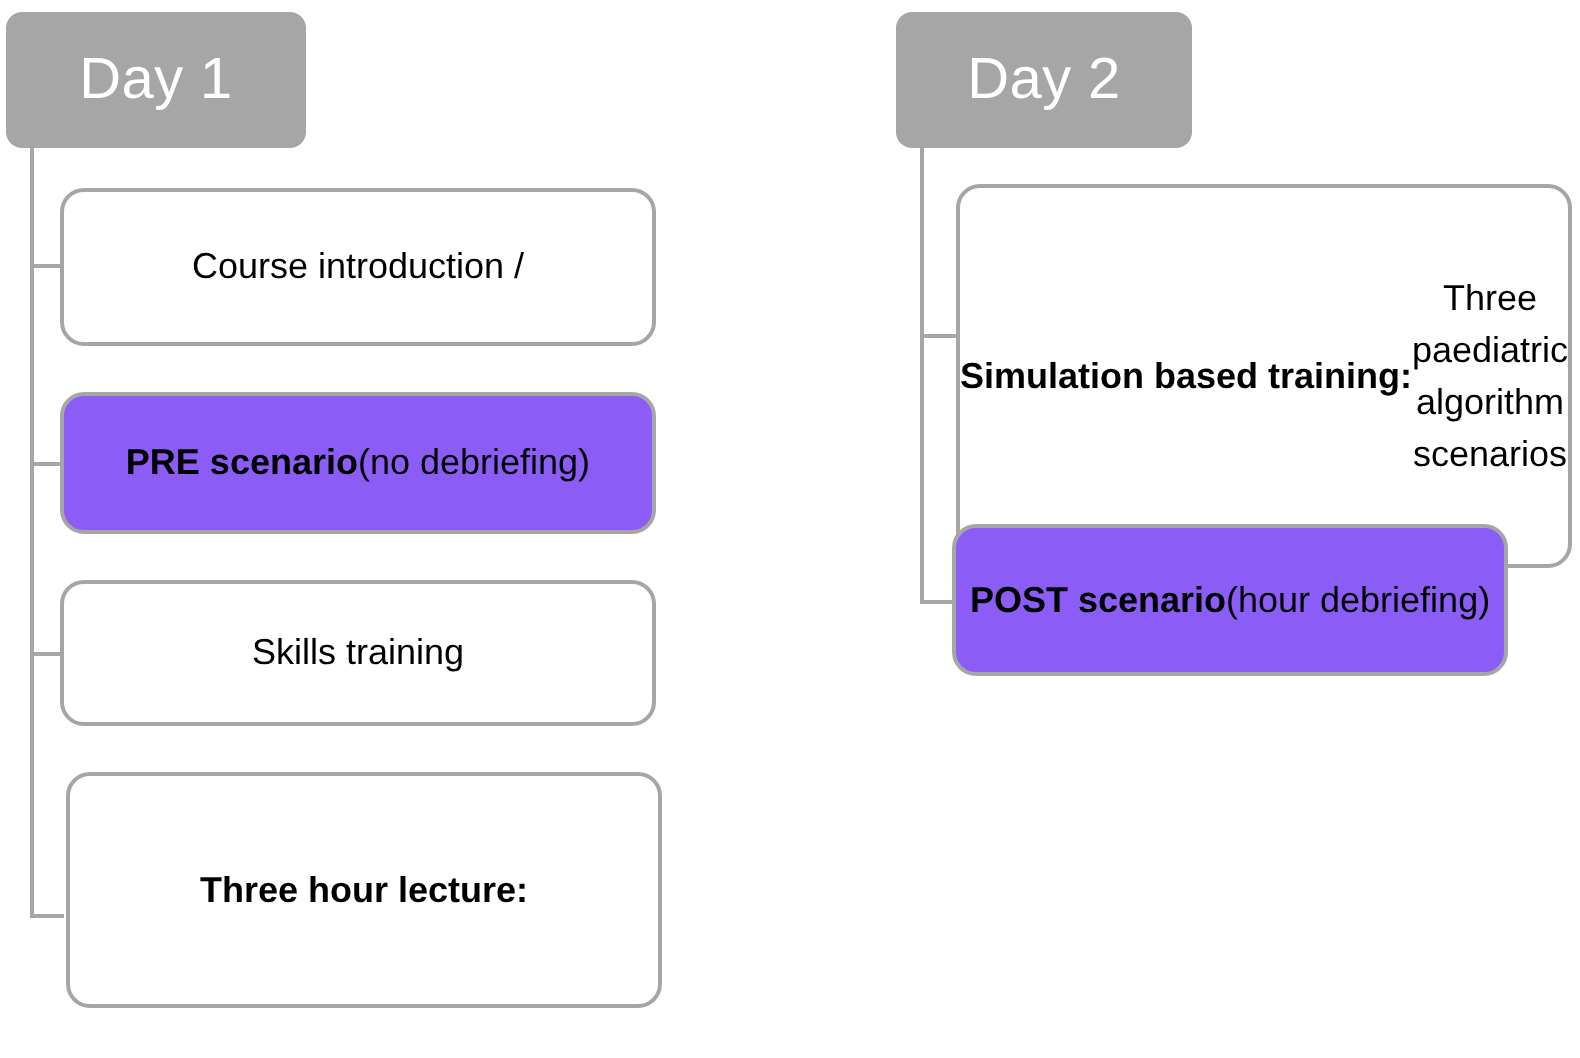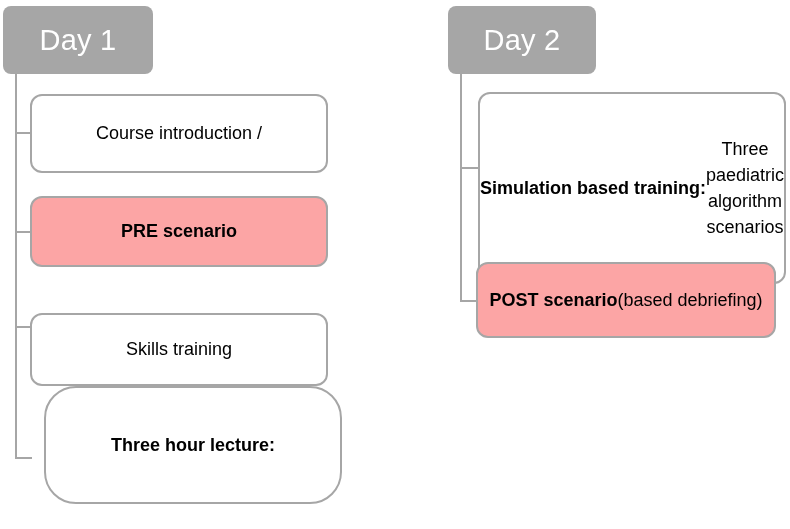--- a/index.html
+++ b/index.html
@@ -45,21 +45,21 @@
     border: 2px solid #a6a6a6;
     border-radius: 12px;
     background: #ffffff;
     display: flex;
     align-items: center;
     justify-content: center;
     text-align: center;
     padding: 6px 14px;
   }
   .task-box.shaded {
-    background: #fca5a5;
+    background: #8b5cf6;
   }
 
   .box-line {
     display: block;
     font-size: 18px;
     line-height: 1.45;
     white-space: nowrap;
   }
   .box-line.bold {
     font-weight: bold;
@@ -92,39 +92,40 @@
   <div class="stub" style="left:15px; top:231px; width:17px;"></div>
   <div class="stub" style="left:15px; top:326px; width:17px;"></div>
   <div class="stub" style="left:15px; top:457px; width:17px;"></div>
 
   <div class="task-box" style="left:30px; top:94px; width:298px; height:79px;">
     <span class="box-line">Course introduction /</span>
   </div>
 
   <div class="task-box shaded" style="left:30px; top:196px; width:298px; height:71px;">
     <span class="box-line bold">PRE scenario</span>
+    <span class="box-line">(no debriefing)</span>
   </div>
 
-  <div class="task-box" style="left:30px; top:290px; width:298px; height:73px;margin-top:23px;">
+  <div class="task-box" style="left:30px; top:290px; width:298px; height:73px;">
     <span class="box-line">Skills training</span>
   </div>
 
-  <div class="task-box" style="left:44px; top:386px; width:298px; height:118px;border-radius:32px;">
+  <div class="task-box" style="left:33px; top:386px; width:298px; height:118px;">
     <span class="box-line bold">Three hour lecture:</span>
   </div>
 
   <div class="day-header" style="left:448px; top:6px; width:148px; height:68px;">Day 2</div>
 
   <div class="trunk" style="left:460px; top:74px; height:228px;"></div>
   <div class="stub" style="left:460px; top:167px; width:18px;"></div>
   <div class="stub" style="left:460px; top:300px; width:18px;"></div>
 
   <div class="task-box" style="left:478px; top:92px; width:308px; height:192px;">
     <span class="box-line bold">Simulation based training:</span>
     <span class="box-line wrap">Three paediatric algorithm scenarios</span>
   </div>
 
-  <div class="task-box shaded" style="left:476px; top:262px; width:300px; height:76px;">
+  <div class="task-box shaded" style="left:476px; top:262px; width:278px; height:76px;">
     <span class="box-line bold">POST scenario</span>
-    <span class="box-line">(based debriefing)</span>
+    <span class="box-line">(hour debriefing)</span>
   </div>
 
 </div>
 
 </body></html>

